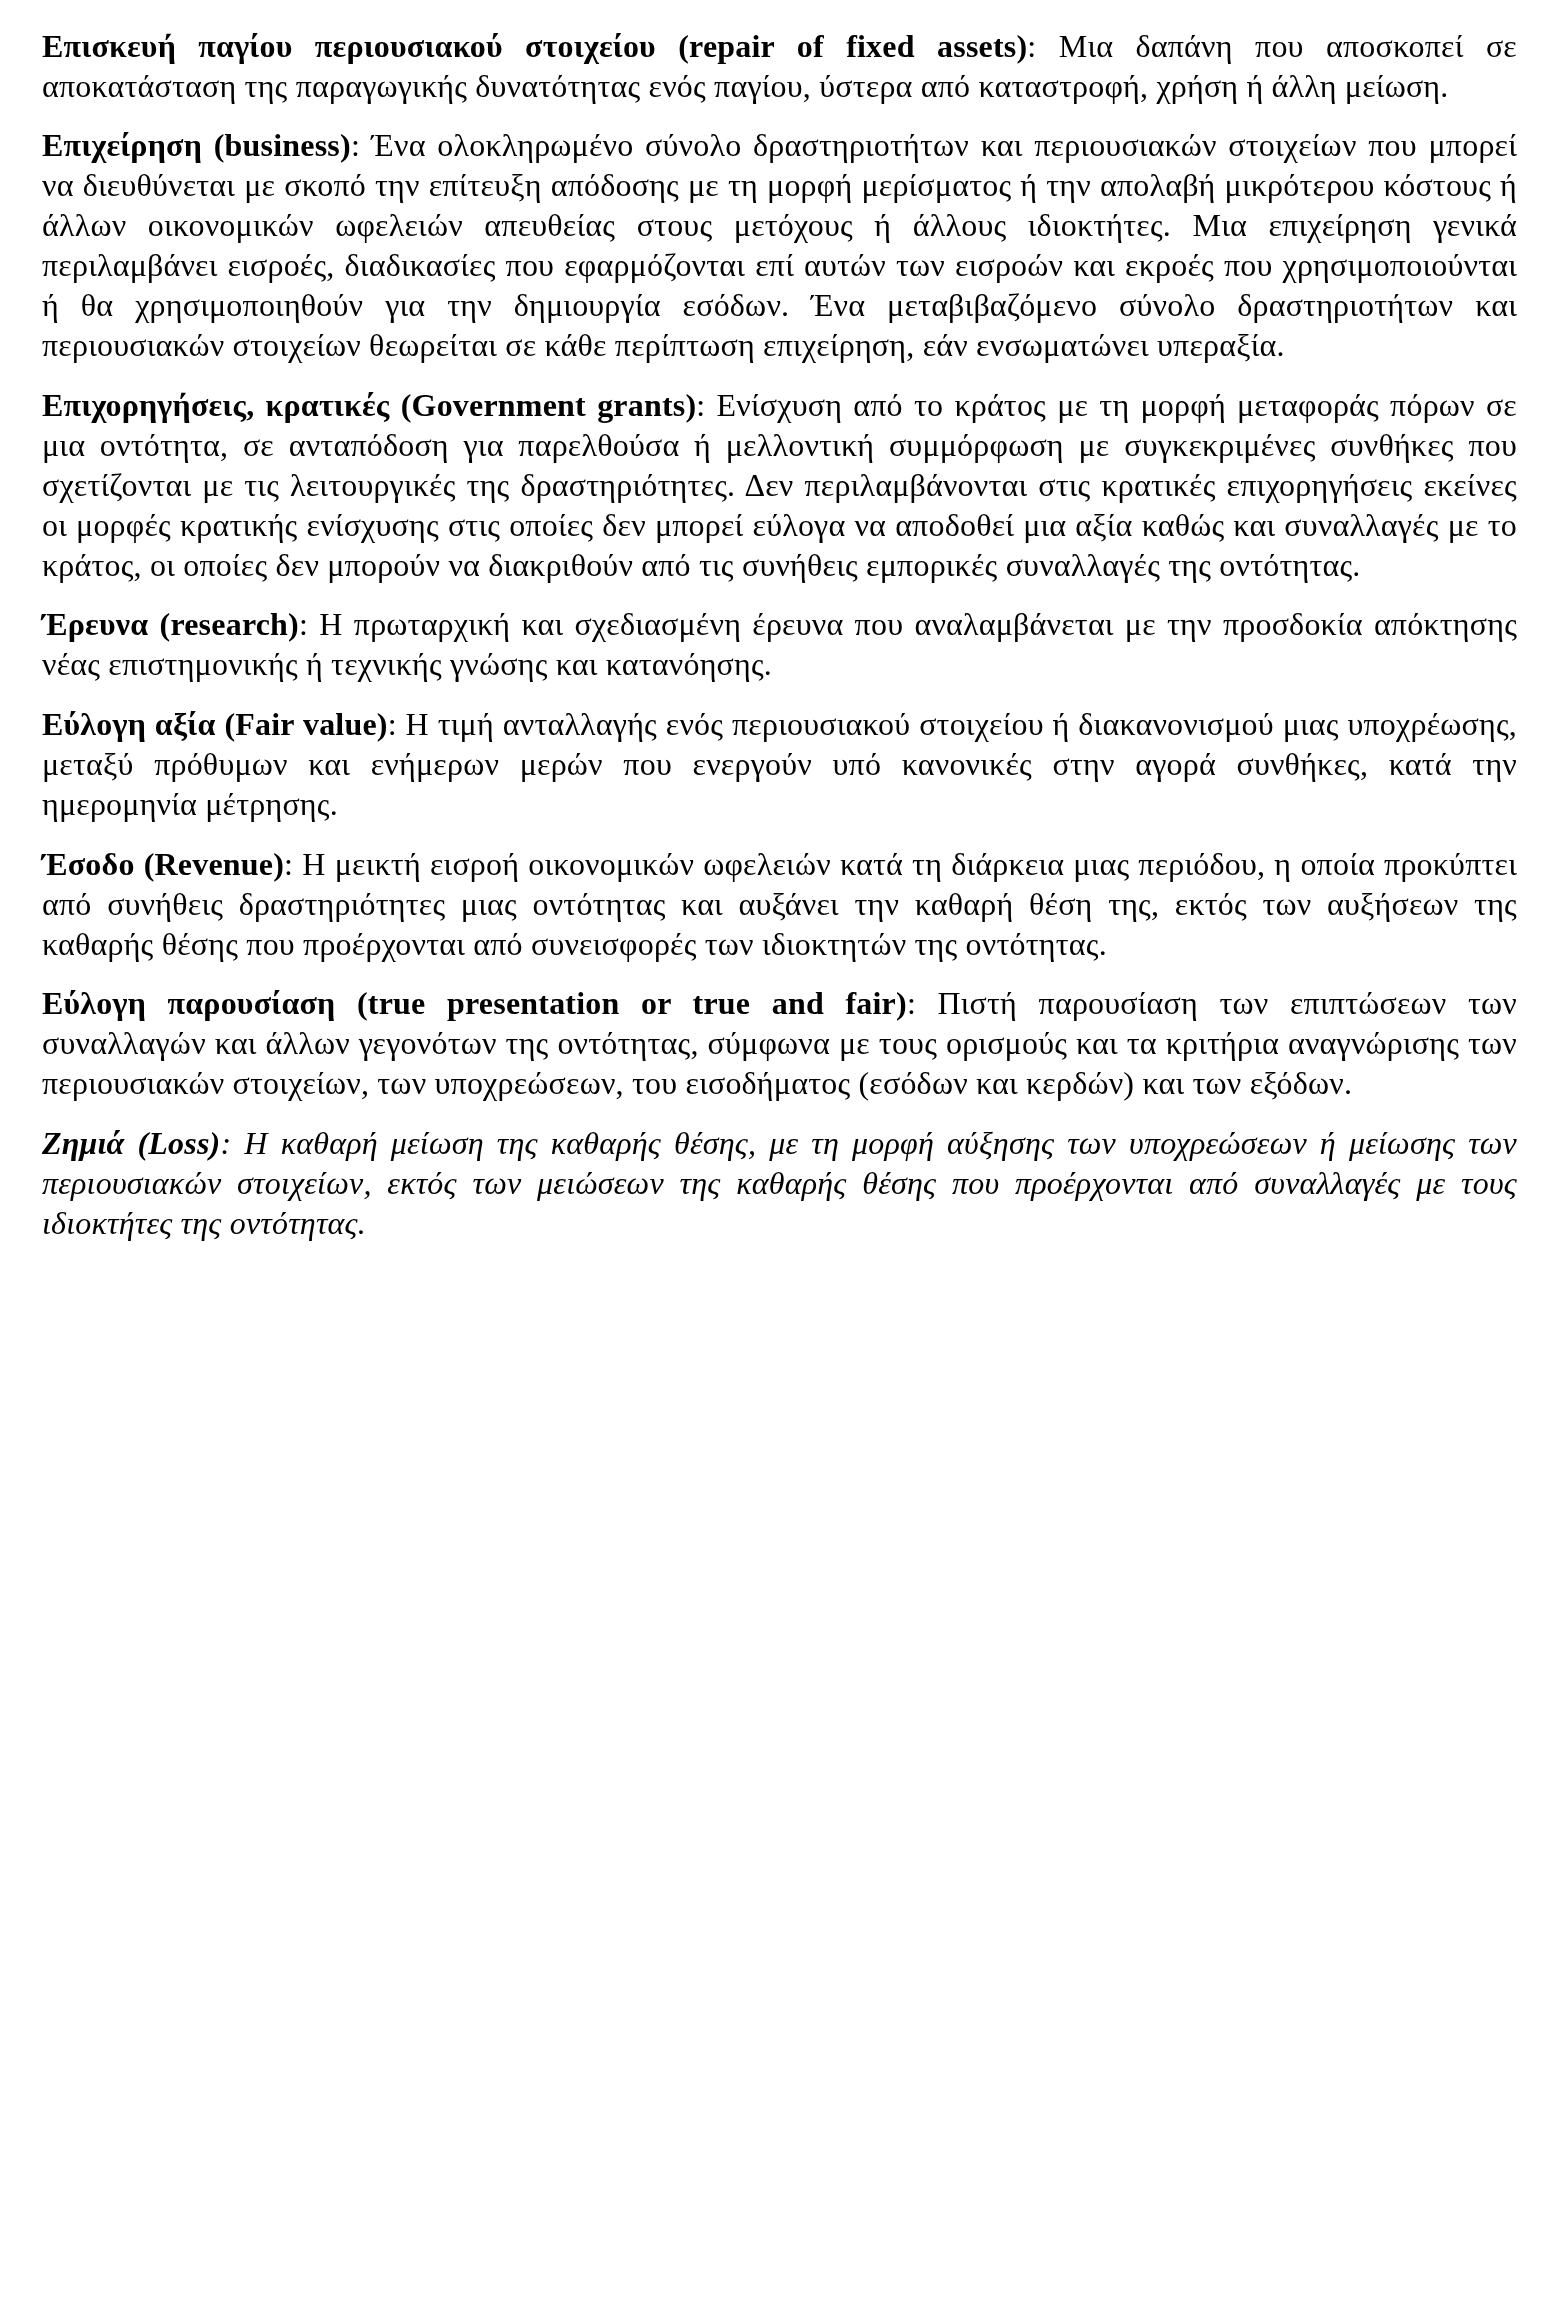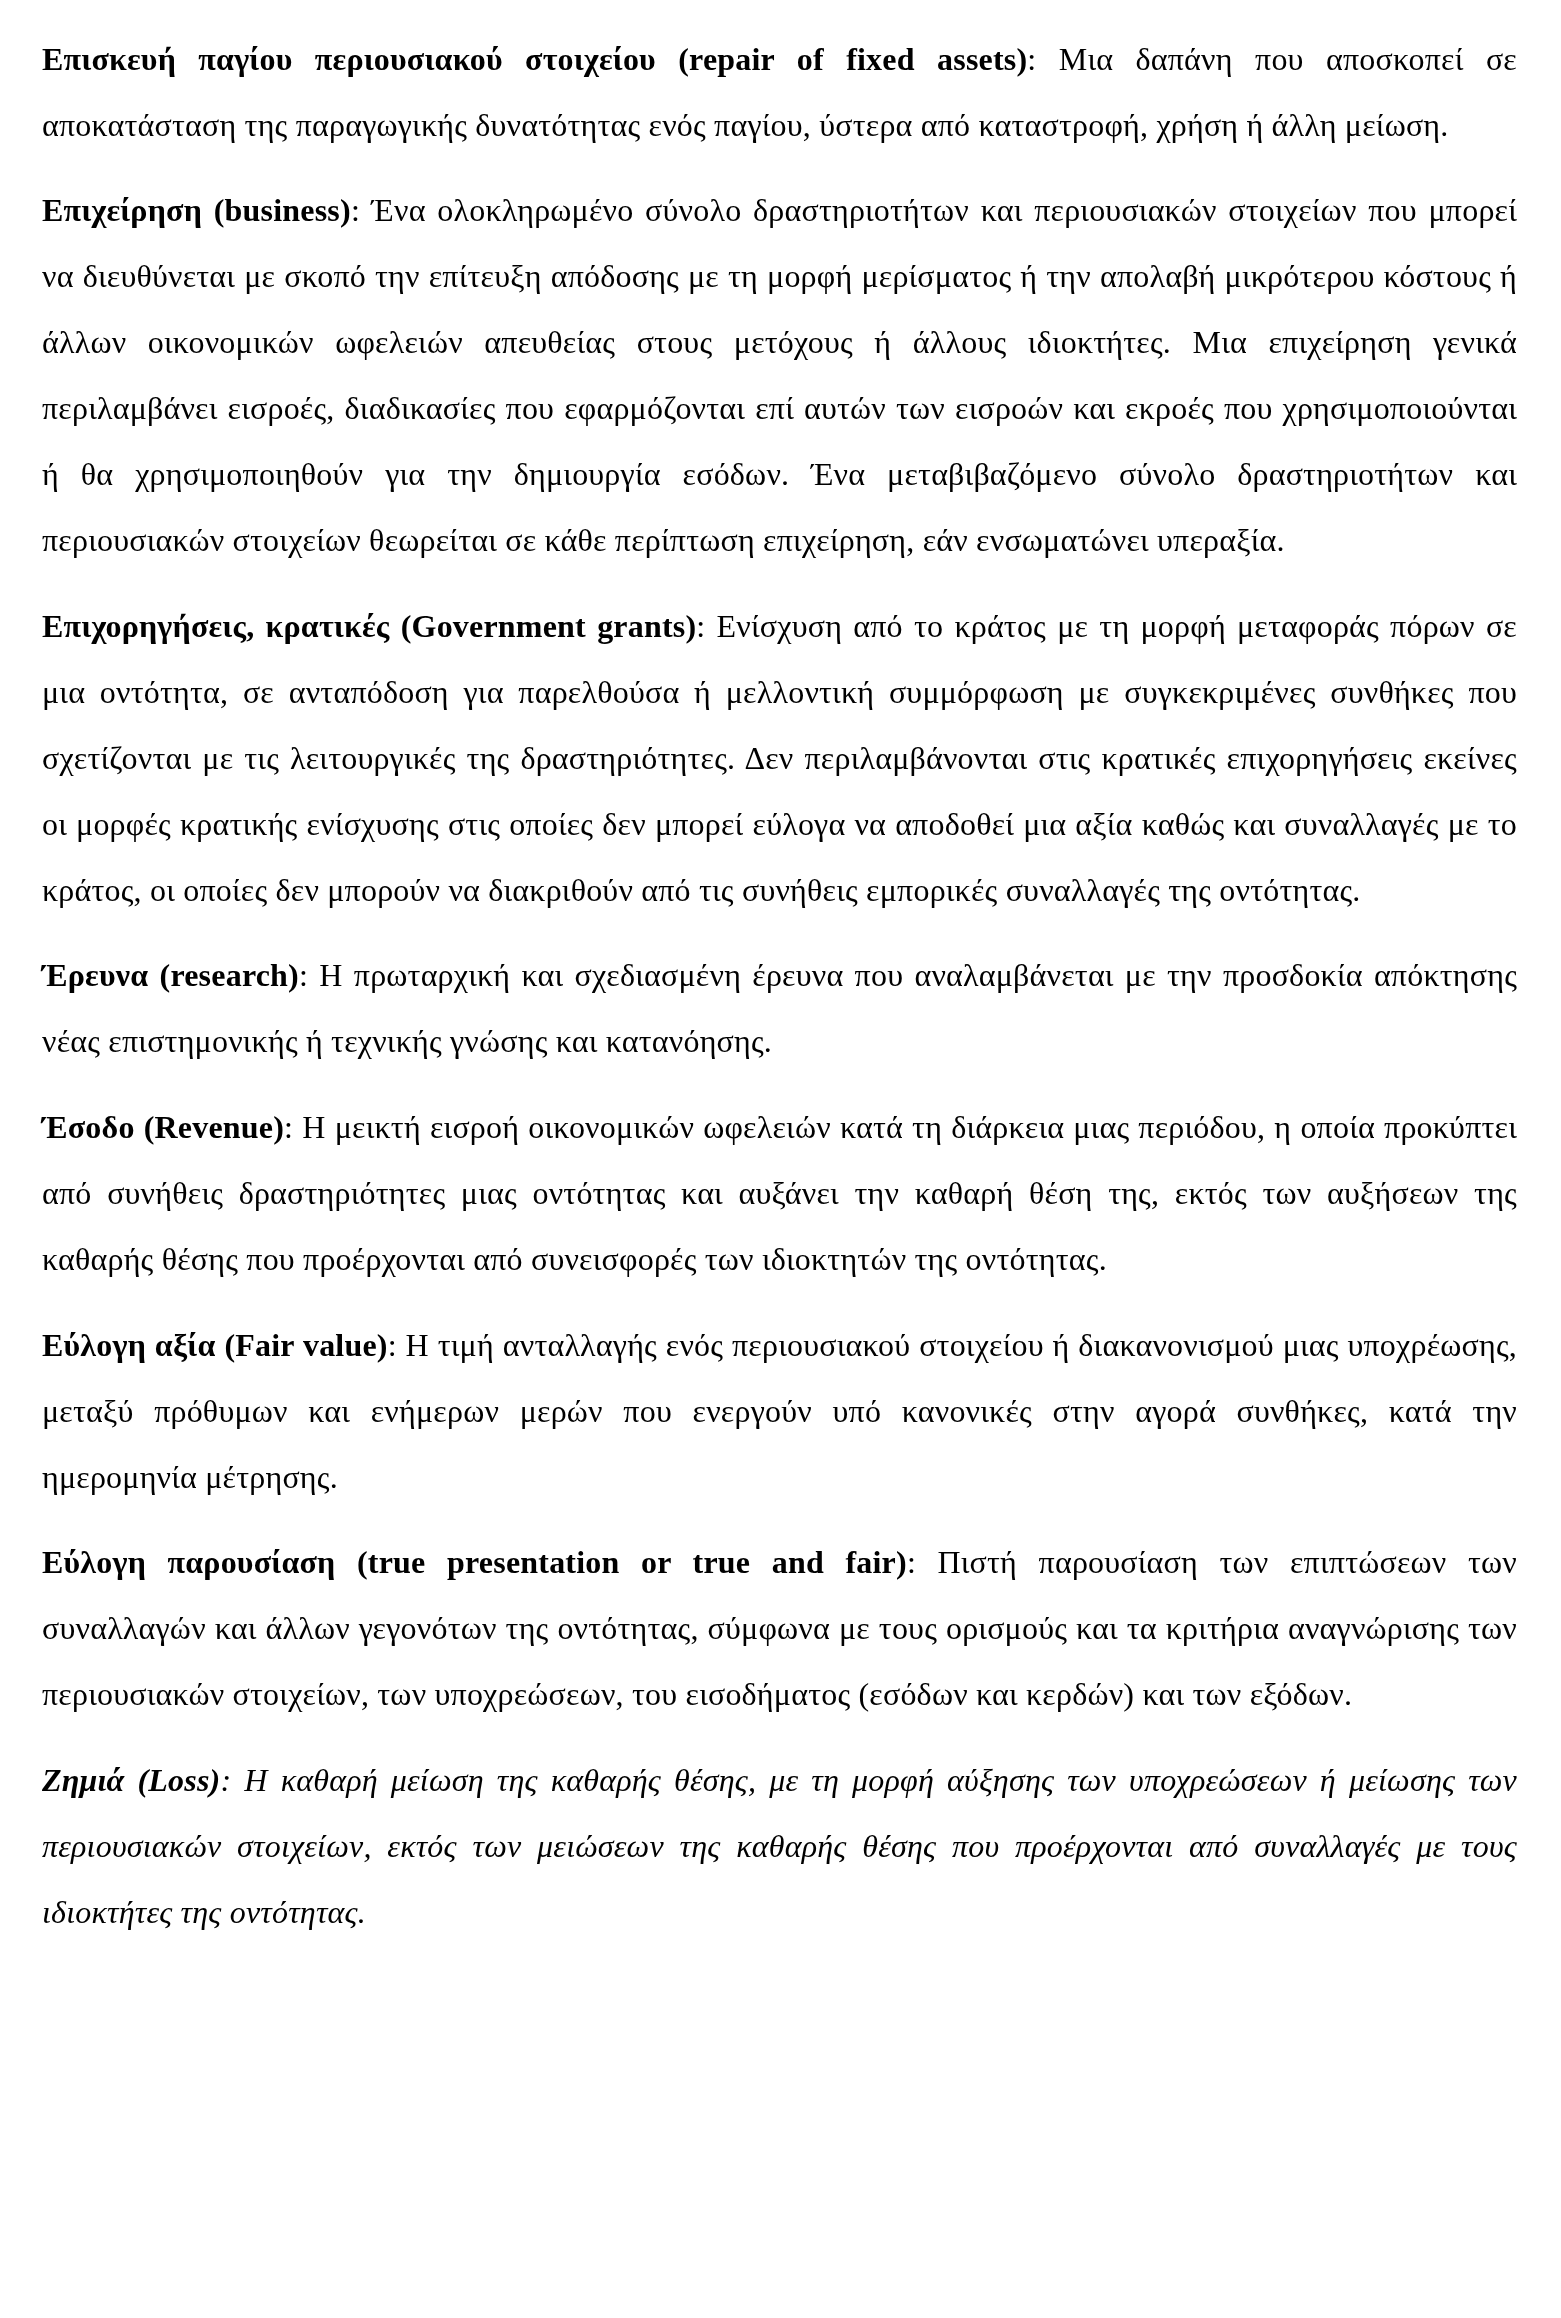--- a/index.html
+++ b/index.html
@@ -15,21 +15,21 @@
     background: #ffffff;
     color: #000000;
     box-sizing: border-box;
     padding: 25.6px 45px 22.6px 42px;
     font-family: "Liberation Serif", "DejaVu Serif", serif;
     font-size: 32px;
     overflow: hidden;
   }
   .entry {
     margin: 0 0 19.6px 0;
-    line-height: 66px;
+    line-height: 40px;
     text-align: justify;
     text-justify: inter-word;
     letter-spacing: 0.2px;
   }
   .entry:last-child {
     margin-bottom: 0;
     font-style: italic;
   }
   .term {
     font-weight: bold;
@@ -41,22 +41,22 @@
 <div class="page">
 
   <p class="entry"><strong class="term">Επισκευή παγίου περιουσιακού στοιχείου (repair of fixed assets)</strong><span>: Μια δαπάνη που αποσκοπεί σε αποκατάσταση της παραγωγικής δυνατότητας ενός παγίου, ύστερα από καταστροφή, χρήση ή άλλη μείωση.</span></p>
 
   <p class="entry"><strong class="term">Επιχείρηση (business)</strong><span>: Ένα ολοκληρωμένο σύνολο δραστηριοτήτων και περιουσιακών στοιχείων που μπορεί να διευθύνεται με σκοπό την επίτευξη απόδοσης με τη μορφή μερίσματος ή την απολαβή μικρότερου κόστους ή άλλων οικονομικών ωφελειών απευθείας στους μετόχους ή άλλους ιδιοκτήτες. Μια επιχείρηση γενικά περιλαμβάνει εισροές, διαδικασίες που εφαρμόζονται επί αυτών των εισροών και εκροές που χρησιμοποιούνται ή θα χρησιμοποιηθούν για την δημιουργία εσόδων. Ένα μεταβιβαζόμενο σύνολο δραστηριοτήτων και περιουσιακών στοιχείων θεωρείται σε κάθε περίπτωση επιχείρηση, εάν ενσωματώνει υπεραξία.</span></p>
 
   <p class="entry"><strong class="term">Επιχορηγήσεις, κρατικές (Government grants)</strong><span>: Ενίσχυση από το κράτος με τη μορφή μεταφοράς πόρων σε μια οντότητα, σε ανταπόδοση για παρελθούσα ή μελλοντική συμμόρφωση με συγκεκριμένες συνθήκες που σχετίζονται με τις λειτουργικές της δραστηριότητες. Δεν περιλαμβάνονται στις κρατικές επιχορηγήσεις εκείνες οι μορφές κρατικής ενίσχυσης στις οποίες δεν μπορεί εύλογα να αποδοθεί μια αξία καθώς και συναλλαγές με το κράτος, οι οποίες δεν μπορούν να διακριθούν από τις συνήθεις εμπορικές συναλλαγές της οντότητας.</span></p>
 
   <p class="entry"><strong class="term">Έρευνα (research)</strong><span>: Η πρωταρχική και σχεδιασμένη έρευνα που αναλαμβάνεται με την προσδοκία απόκτησης νέας επιστημονικής ή τεχνικής γνώσης και κατανόησης.</span></p>
 
+  <p class="entry"><strong class="term">Εύλογη αξία (Fair value)</strong><span>: Η τιμή ανταλλαγής ενός περιουσιακού στοιχείου ή διακανονισμού μιας υποχρέωσης, μεταξύ πρόθυμων και ενήμερων μερών που ενεργούν υπό κανονικές στην αγορά συνθήκες, κατά την ημερομηνία μέτρησης.</span></p>
+
   <p class="entry"><strong class="term">Έσοδο (Revenue)</strong><span>: Η μεικτή εισροή οικονομικών ωφελειών κατά τη διάρκεια μιας περιόδου, η οποία προκύπτει από συνήθεις δραστηριότητες μιας οντότητας και αυξάνει την καθαρή θέση της, εκτός των αυξήσεων της καθαρής θέσης που προέρχονται από συνεισφορές των ιδιοκτητών της οντότητας.</span></p>
-
-  <p class="entry"><strong class="term">Εύλογη αξία (Fair value)</strong><span>: Η τιμή ανταλλαγής ενός περιουσιακού στοιχείου ή διακανονισμού μιας υποχρέωσης, μεταξύ πρόθυμων και ενήμερων μερών που ενεργούν υπό κανονικές στην αγορά συνθήκες, κατά την ημερομηνία μέτρησης.</span></p>
 
   <p class="entry"><strong class="term">Εύλογη παρουσίαση (true presentation or true and fair)</strong><span>: Πιστή παρουσίαση των επιπτώσεων των συναλλαγών και άλλων γεγονότων της οντότητας, σύμφωνα με τους ορισμούς και τα κριτήρια αναγνώρισης των περιουσιακών στοιχείων, των υποχρεώσεων, του εισοδήματος (εσόδων και κερδών) και των εξόδων.</span></p>
 
   <p class="entry"><strong class="term">Ζημιά (Loss)</strong><span>: Η καθαρή μείωση της καθαρής θέσης, με τη μορφή αύξησης των υποχρεώσεων ή μείωσης των περιουσιακών στοιχείων, εκτός των μειώσεων της καθαρής θέσης που προέρχονται από συναλλαγές με τους ιδιοκτήτες της οντότητας.</span></p>
 
 </div>
 
 
 </body></html>

